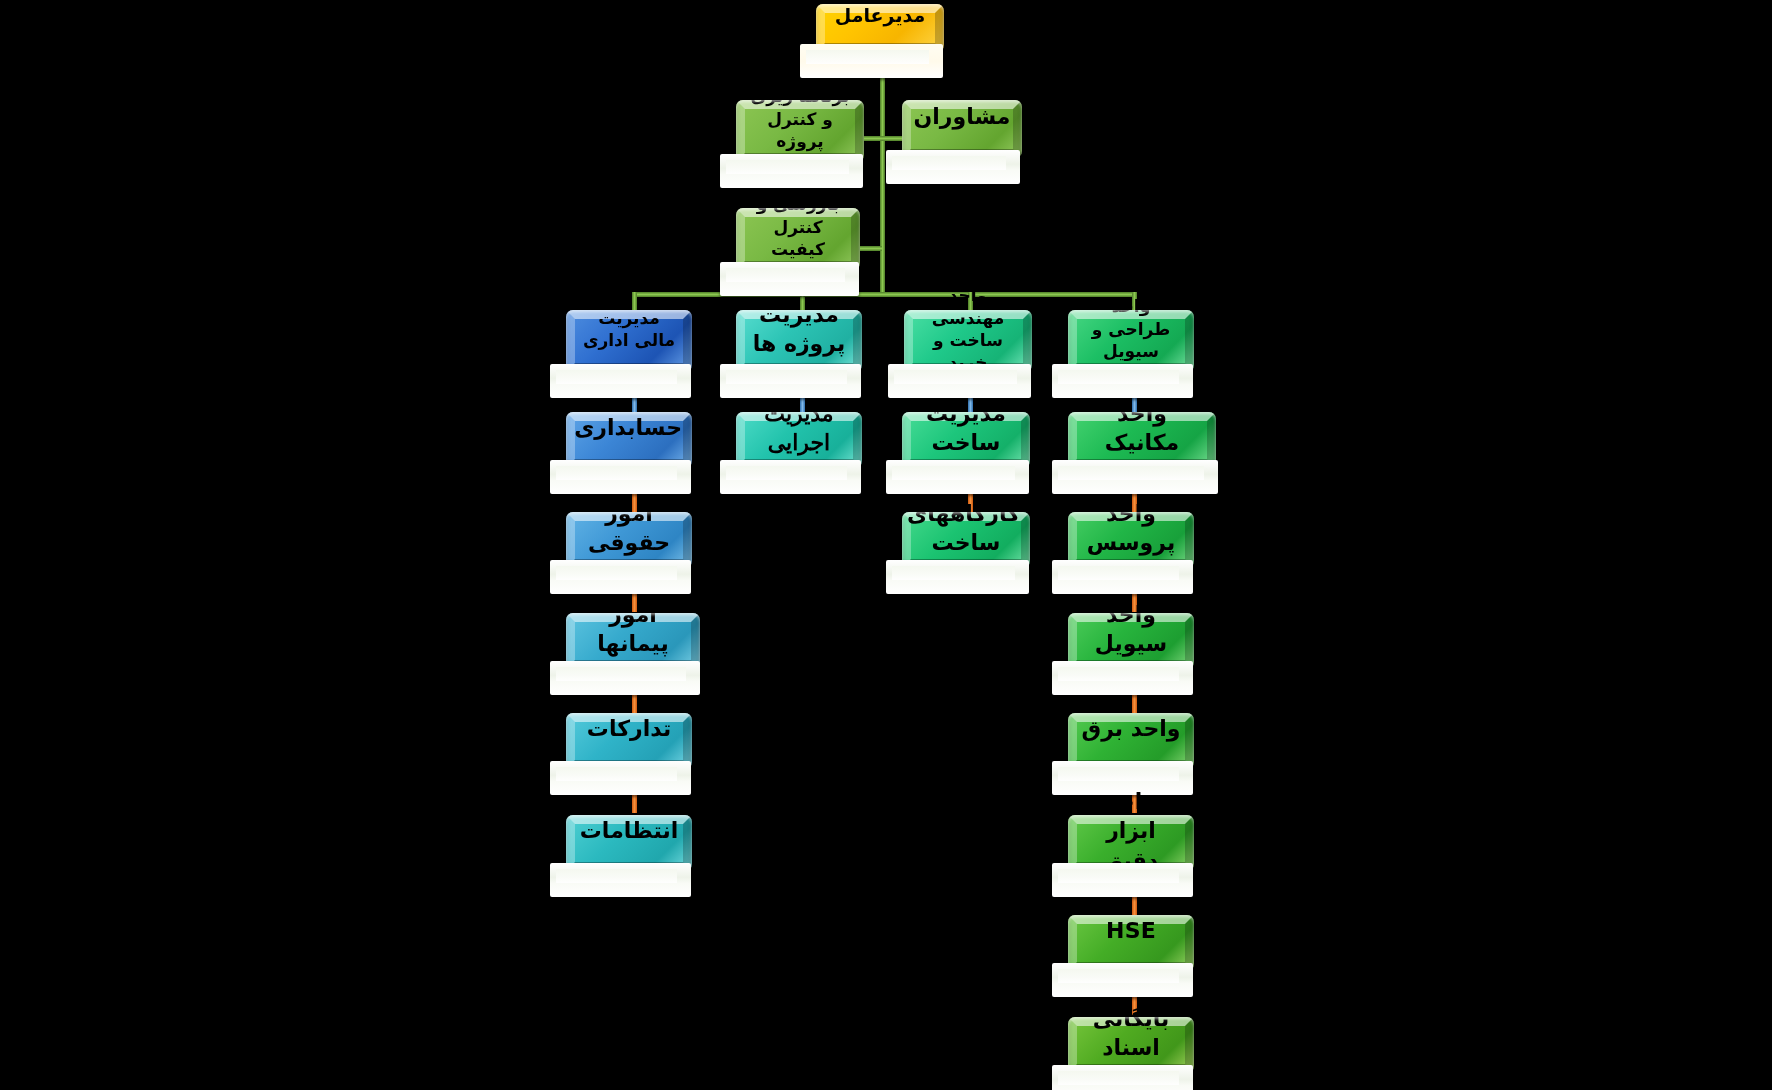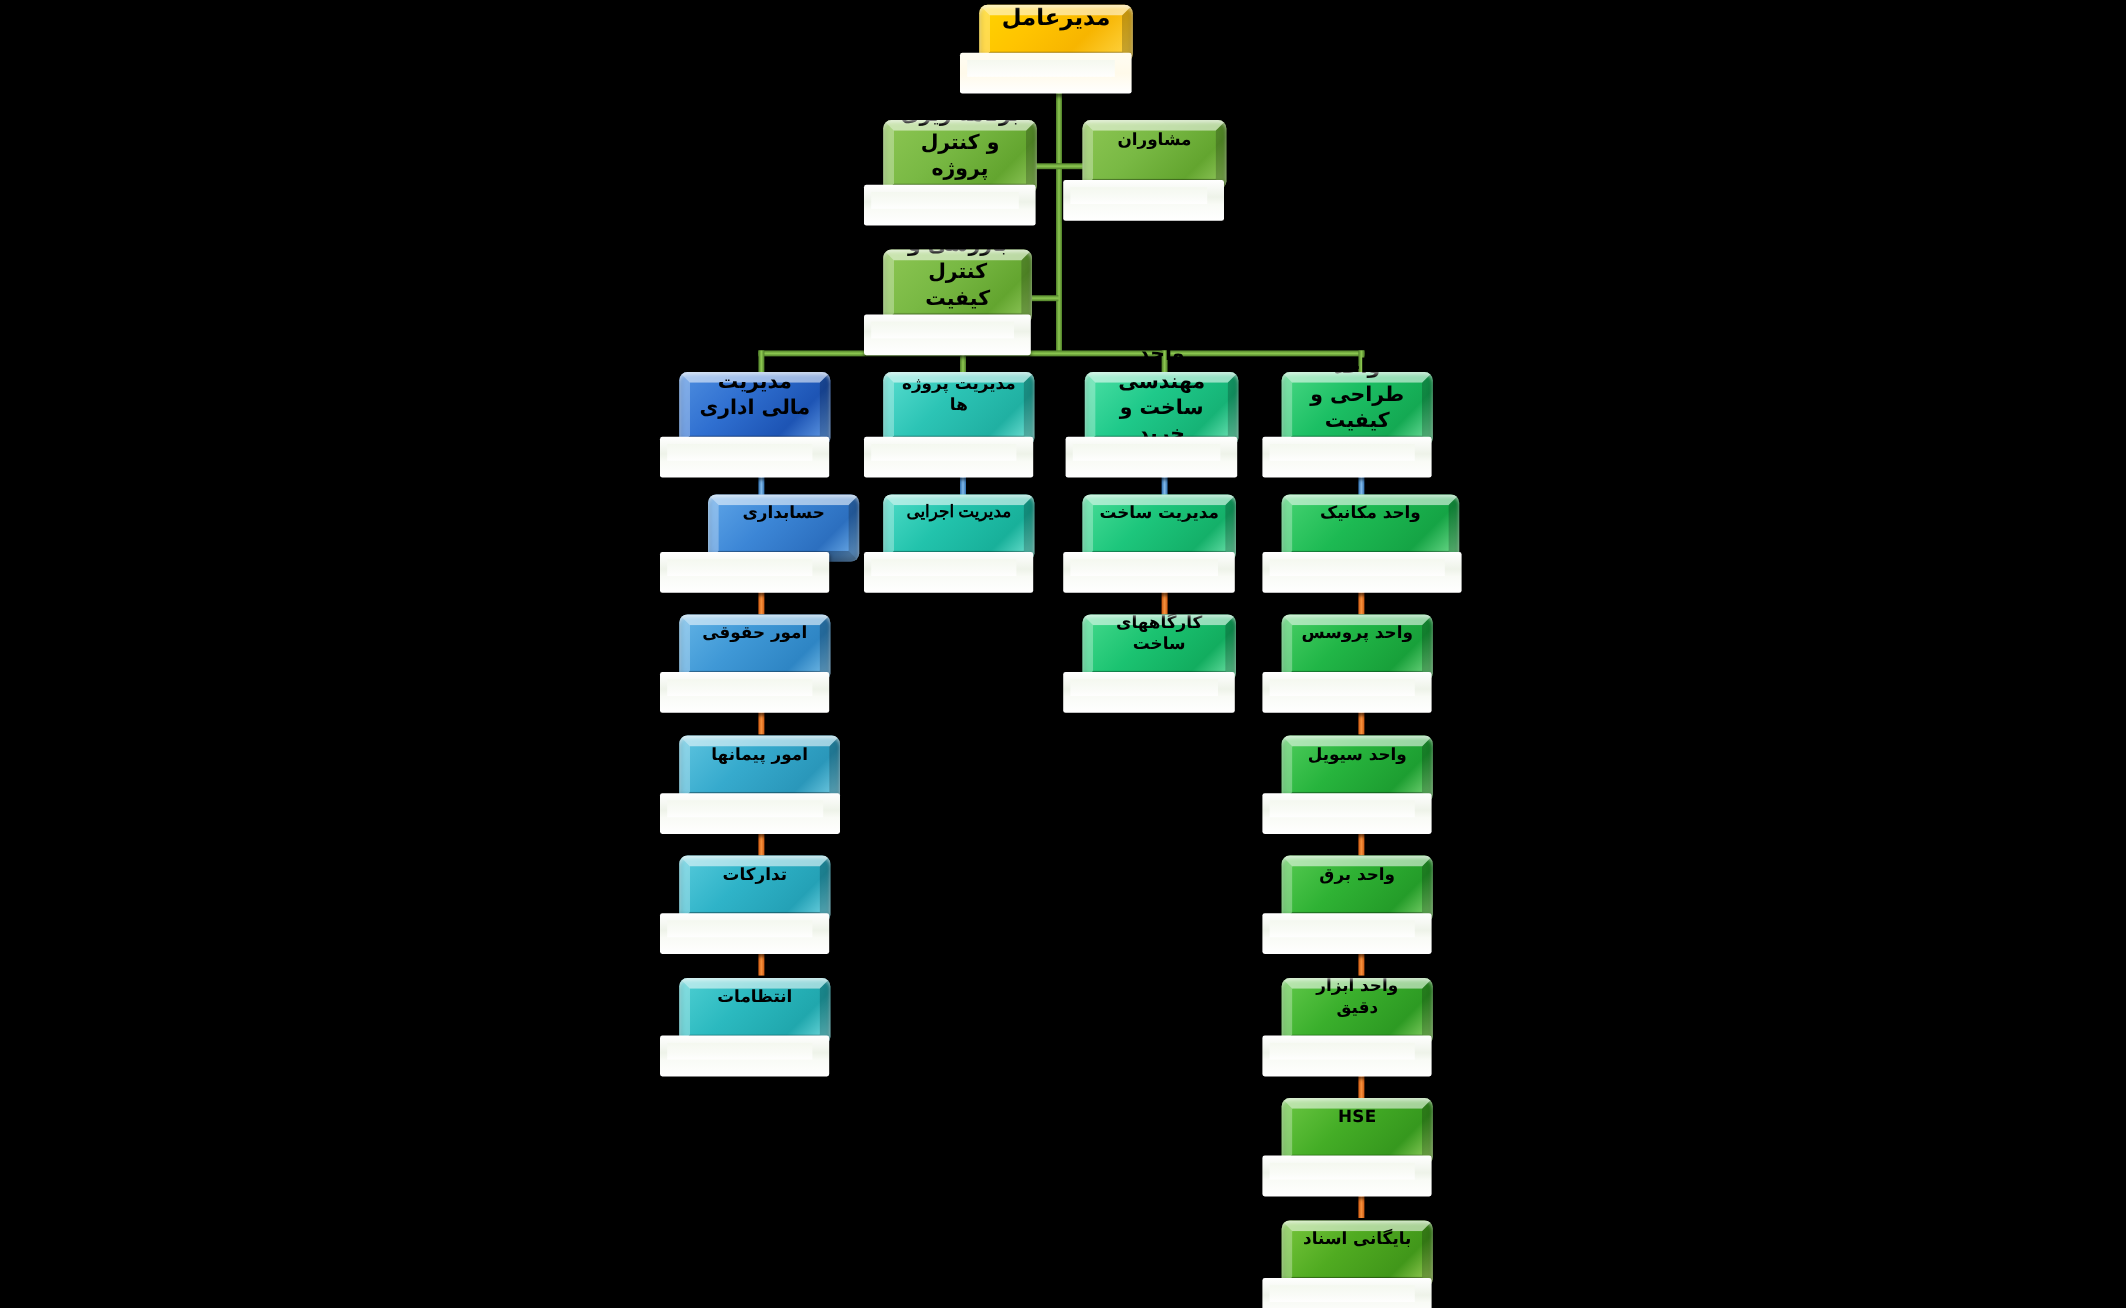--- a/index.html
+++ b/index.html
@@ -69,21 +69,21 @@
     opacity:.9;
   }
 
   
   .p-gold   .body{background:linear-gradient(135deg,#ffd400 0%,#ffc400 35%,#f7b500 65%,#ffd84d 100%);}
   .p-gold   .bar{background:linear-gradient(to bottom,#fffdf2,#fffaea 50%,#ffffff);}
 
   .p-green  .body{background:linear-gradient(135deg,#8dc653 0%,#79b944 40%,#63a52f 75%,#9ace65 100%);}
 
   .p-navy   .body{background:linear-gradient(135deg,#4f8fe0 0%,#2f6fd0 38%,#1d54b4 72%,#6fa8ee 100%);}
-  .p-blue1  .body{background:linear-gradient(135deg,#5fa6e8 0%,#3c86d6 40%,#2c6fbf 75%,#7fbcf2 100%);margin-left:24px;}
+  .p-blue1  .body{background:linear-gradient(135deg,#5fa6e8 0%,#3c86d6 40%,#2c6fbf 75%,#7fbcf2 100%);}
   .p-blue2  .body{background:linear-gradient(135deg,#63b4e6 0%,#3f98d6 40%,#2e85c4 75%,#86c9ef 100%);}
   .p-blue3  .body{background:linear-gradient(135deg,#5fc5e0 0%,#36aacd 40%,#2a97ba 75%,#86d8ec 100%);}
   .p-blue4  .body{background:linear-gradient(135deg,#57cbdc 0%,#2fb3c8 40%,#24a1b6 75%,#83dfec 100%);}
   .p-blue5  .body{background:linear-gradient(135deg,#4fd0d3 0%,#2bb9bf 40%,#20a7ad 75%,#80e3e6 100%);}
 
   .p-teal1  .body{background:linear-gradient(135deg,#59ded0 0%,#2cc4b5 40%,#20b0a2 75%,#88eee3 100%);}
   .p-teal2  .body{background:linear-gradient(135deg,#4fdcc8 0%,#22c3ac 40%,#18b09a 75%,#83eddd 100%);font-family:Liberation Serif, serif;}
 
   .p-grn1   .body{background:linear-gradient(135deg,#4de0a5 0%,#1fc98a 40%,#16b376 75%,#85efc6 100%);}
   .p-grn2   .body{background:linear-gradient(135deg,#49dd98 0%,#1dc67c 40%,#14b069 75%,#83edbc 100%);}
@@ -92,21 +92,21 @@
   .p-eg1 .body{background:linear-gradient(135deg,#49d884 0%,#1cbf64 40%,#14a953 75%,#84eaac 100%);}
   .p-eg2 .body{background:linear-gradient(135deg,#47d473 0%,#1dba53 40%,#15a445 75%,#84e79c 100%);}
   .p-eg3 .body{background:linear-gradient(135deg,#49cf66 0%,#21b647 40%,#18a03a 75%,#88e392 100%);}
   .p-eg4 .body{background:linear-gradient(135deg,#4fcd5c 0%,#27b43d 40%,#1d9e31 75%,#8ee188 100%);}
   .p-eg5 .body{background:linear-gradient(135deg,#57cb52 0%,#2fb234 40%,#249c29 75%,#95df7e 100%);}
   .p-eg6 .body{background:linear-gradient(135deg,#62c94a 0%,#3aaf2c 40%,#2d9a23 75%,#9ddd74 100%);}
   .p-eg7 .body{background:linear-gradient(135deg,#6cc743 0%,#44ad26 40%,#36981e 75%,#a5db6c 100%);}
   .p-eg8 .body{background:linear-gradient(135deg,#78c63d 0%,#50ab21 40%,#41971a 75%,#aed964 100%);}
 
   .fs-17{font-size:17px;}
-  .fs-18{font-size:14px;}
+  .fs-18{font-size:22px;}
   .fs-19{font-size:19px;}
 </style>
 </head>
 <body>
 
 <div id="stage">
 
   <div class="conn v c-green" style="left:880px;top:52px;height:242px;"></div>
 
   <div class="conn h c-green" style="left:856px;top:136px;width:26px;"></div>
@@ -233,21 +233,21 @@
   </div>
   <div class="node p-grn3" style="left:902px;top:512px;width:128px;height:56px;">
     <div class="body fs-18">
       <span>کارگاههای ساخت</span>
     </div>
     <div class="bar"></div>
   </div>
 
   <div class="node p-eg1" style="left:1068px;top:310px;width:126px;height:62px;">
     <div class="body fs-17">
-      <span>واحد طراحی و کیفیت</span>
+      <span>واحد طراحی و سیویل</span>
     </div>
     <div class="bar"></div>
   </div>
   <div class="node p-eg2" style="left:1068px;top:412px;width:148px;height:56px;">
     <div class="body fs-18">
       <span>واحد مکانیک</span>
     </div>
     <div class="bar"></div>
   </div>
   <div class="node p-eg3" style="left:1068px;top:512px;width:126px;height:56px;">

